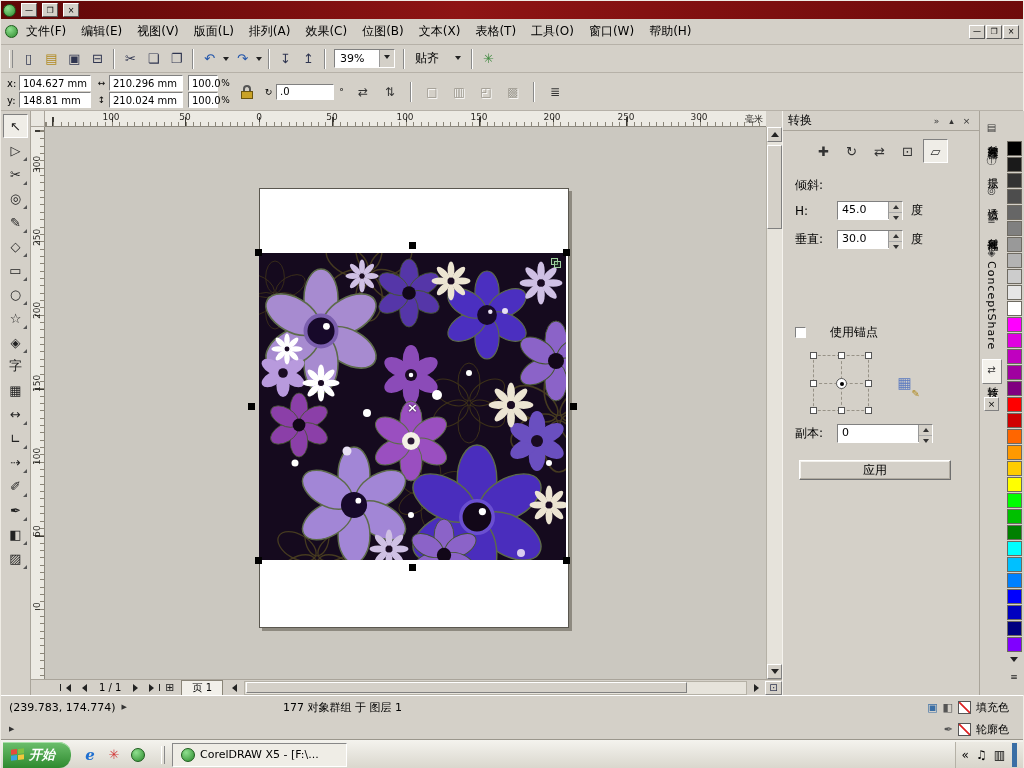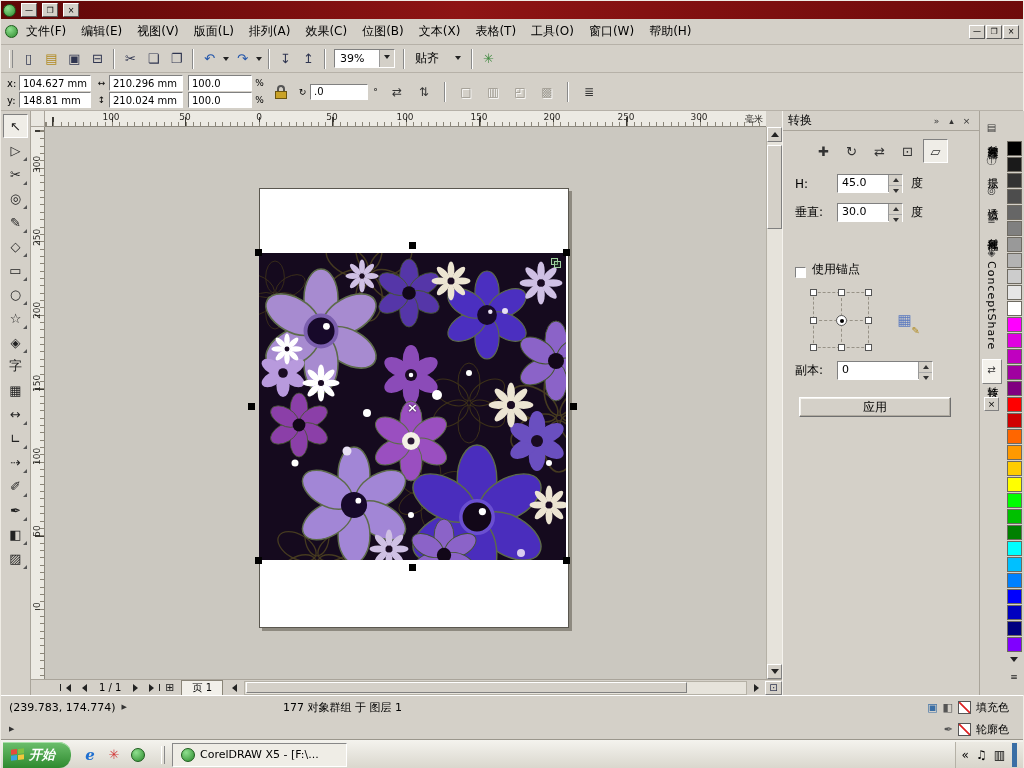--- a/index.html
+++ b/index.html
@@ -30,21 +30,21 @@
   .cbtn{width:15px;height:17px;background:#d4d0c8;border-left:1px solid #999;display:flex;align-items:center;justify-content:center}
   .textbtn{display:flex;align-items:center;gap:16px;padding:0 6px;height:22px}
 
   
   .propbar{position:absolute;left:0;top:72px;width:100%;height:38px;background:#d4d0c8;display:flex;align-items:center;padding:0 6px;border-bottom:1px solid #b6b1a8;gap:5px}
   .pgroup{display:flex;flex-direction:column;gap:1px}
   .prow{display:flex;align-items:center;gap:2px;height:16px}
   .plabel{font-size:10px;width:10px}
   .picon{font-size:9px;width:11px;text-align:center}
   .pfield{height:16px;border:1px solid;border-color:#808080 #fff #fff #808080;background:#fff;font-size:10px;padding:0 3px;display:flex;align-items:center;white-space:nowrap}
-  .w72{width:72px}.w74{width:74px}.w46{width:64px}.w58{width:58px}
+  .w72{width:72px}.w74{width:74px}.w46{width:30px}.w58{width:58px}
   .pbtn22{width:22px;height:22px;display:flex;align-items:center;justify-content:center;font-size:12px;color:#333}
   .pbtn22.disabled{color:#9a968c;text-shadow:1px 1px 0 #fff}
   .lockb{width:22px;height:22px;display:flex;flex-direction:column;align-items:center;justify-content:center}
   .lock-sh{width:8px;height:6px;border:2px solid #555;border-bottom:none;border-radius:4px 4px 0 0}
   .lock-bd{width:12px;height:8px;background:#c9a227;border:1px solid #6b5510}
 
   
   .workspace{position:absolute;left:0;top:110px;width:1024px;height:584px}
   .toolbox{position:absolute;left:0;top:0;width:30px;height:584px;background:#d4d0c8;border-right:1px solid #a9a49a;display:flex;flex-direction:column;align-items:center;padding-top:3px}
   .tool{position:relative;width:25px;height:24px;display:flex;align-items:center;justify-content:center;font-size:13px;color:#222}
@@ -101,21 +101,21 @@
   .dlabel{padding:8px 12px 2px}
   .drow{display:flex;align-items:center;padding:5px 12px;gap:8px}
   .drow .dl{width:34px}
   .spin{display:flex;height:19px;border:1px solid;border-color:#808080 #fff #fff #808080;background:#fff;width:66px}
   .spin .sv{flex:1;padding:1px 4px;font-size:11px}
   .spinbtns{width:14px;display:flex;flex-direction:column;border-left:1px solid #999}
   .sb{flex:1;background:#d4d0c8;display:flex;align-items:center;justify-content:center}
   .sb:first-child{border-bottom:1px solid #aaa}
   .tri-u{width:0;height:0;border:3px solid transparent;border-bottom:4px solid #333;margin-bottom:3px}
   .tri-dn{width:0;height:0;border:3px solid transparent;border-top:4px solid #333;margin-top:3px}
-  .chkrow{display:flex;align-items:flex-end;gap:6px;padding:4px 12px;margin-top:30px}
+  .chkrow{display:flex;align-items:center;gap:24px;padding:4px 12px;margin-top:66px}
   .chk{width:11px;height:11px;background:#fff;border:1px solid;border-color:#808080 #fff #fff #808080}
   .anchor-wrap{display:flex;align-items:center;gap:22px;padding:10px 12px 8px 30px}
   .agrid{position:relative;width:56px;height:56px;border:1px dashed #979287}
   .agx{position:absolute;left:0;right:0;top:50%;border-top:1px dashed #979287}
   .agy{position:absolute;top:0;bottom:0;left:50%;border-left:1px dashed #979287}
   .apt{position:absolute;width:7px;height:7px;background:#fff;border:1px solid #555;z-index:2}
   .apt.r{width:11px;height:11px;border-radius:50%;display:flex;align-items:center;justify-content:center}
   .apt.r i{width:4px;height:4px;border-radius:50%;background:#000;display:block}
   .relbtn{position:relative;width:27px;height:27px;display:flex;align-items:center;justify-content:center;font-size:15px;color:#5a79c0}
   .relbtn .pen{position:absolute;right:-2px;bottom:-2px;font-size:10px;color:#b08a20}
@@ -578,20 +578,21 @@
         <span class="dtb">▴</span>
         <span class="dtb">×</span>
       </div>
       <div class="dtools">
         <span class="dkb">✚</span>
         <span class="dkb">↻</span>
         <span class="dkb">⇄</span>
         <span class="dkb">⊡</span>
         <span class="dkb active">▱</span>
       </div>
+      <div class="dlabel">倾斜:</div>
       <div class="drow">
         <span class="dl">H:</span>
         <span class="spin">
           <span class="sv">45.0</span>
           <span class="spinbtns">
               <span class="sb">
                 <span class="tri-u"></span>
               </span>
               <span class="sb">
                 <span class="tri-dn"></span>

